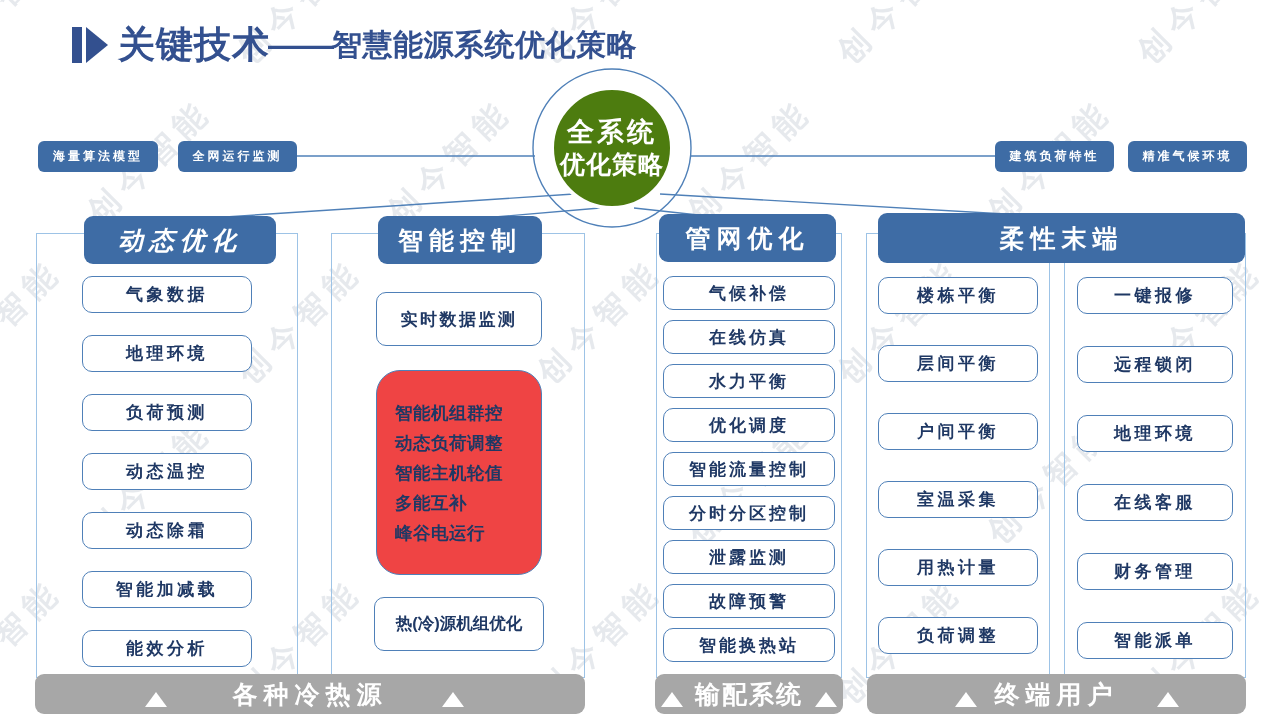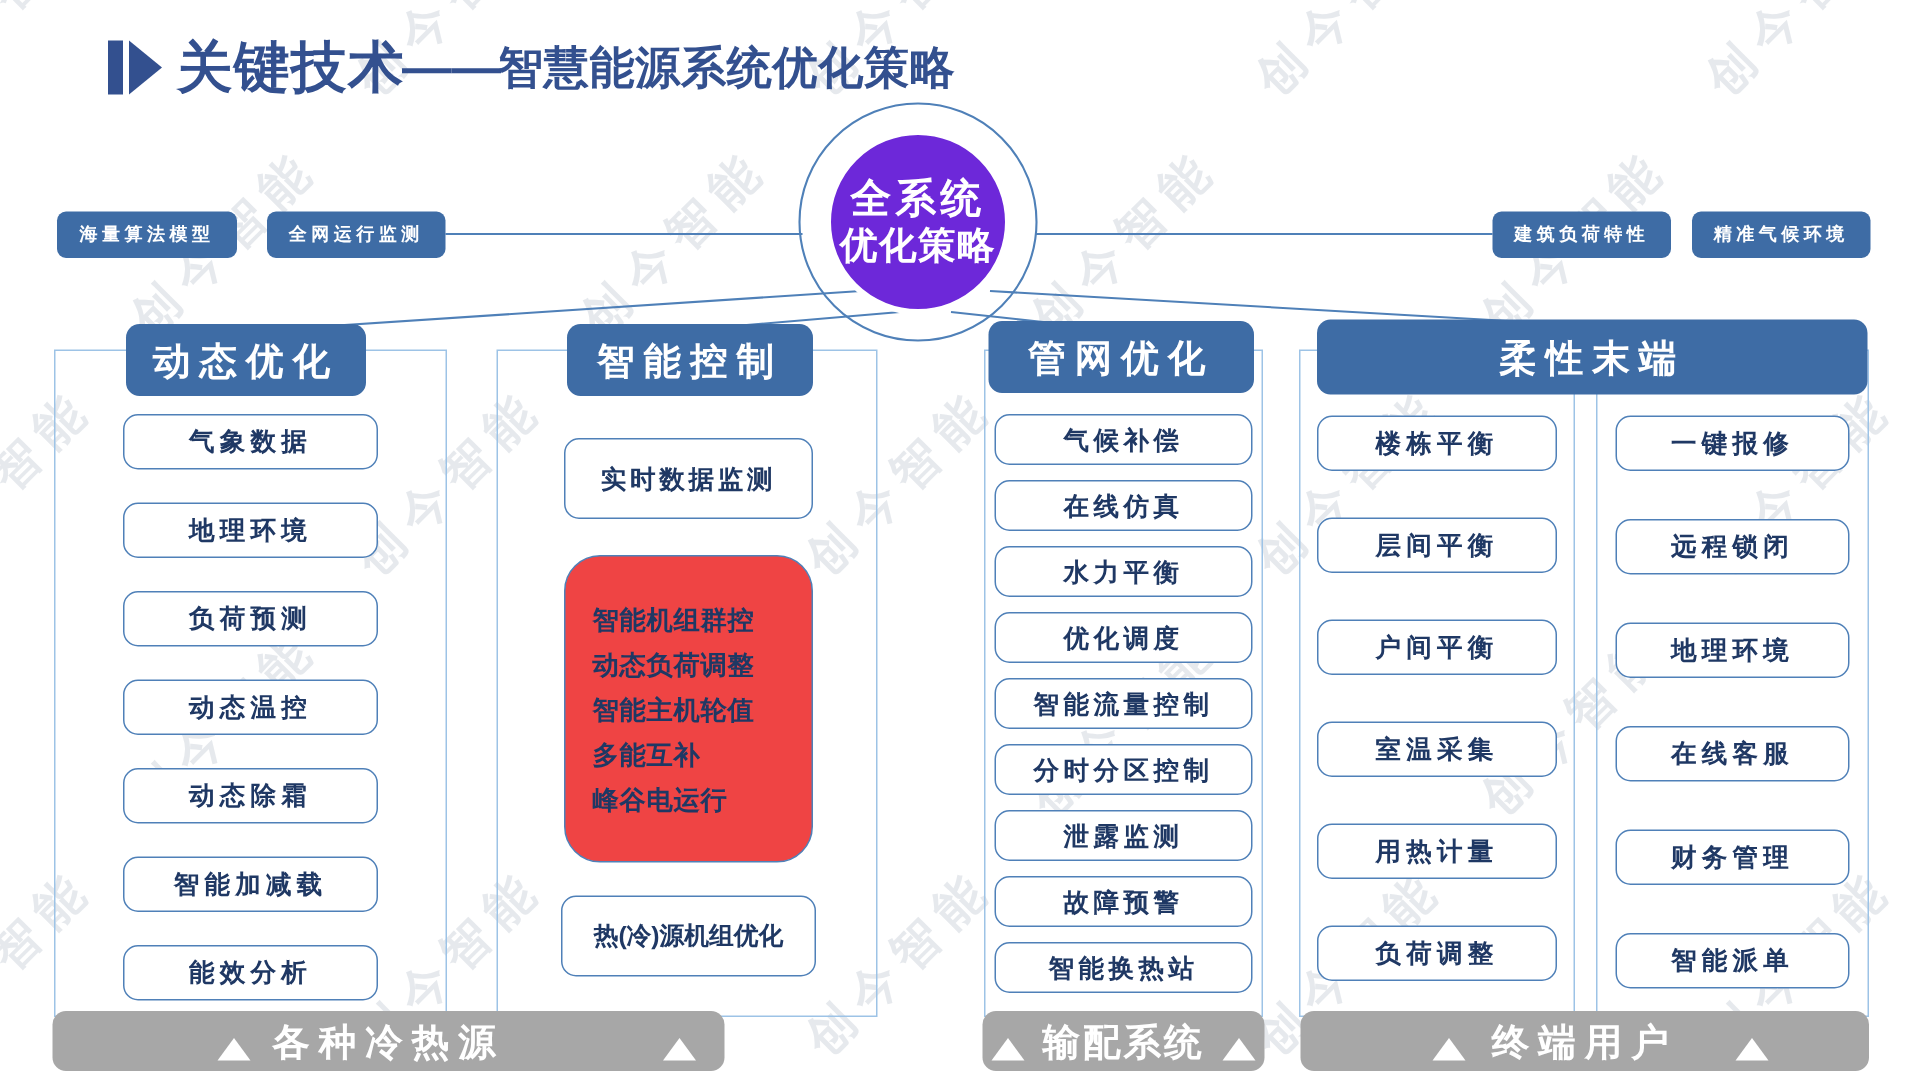--- a/index.html
+++ b/index.html
@@ -22,21 +22,21 @@
   .title-sep{font-size:33px;font-weight:900;color:#33508F;margin:0 -2px;}
   .title-sub{font-size:30px;font-weight:800;color:#33508F;letter-spacing:0.5px;}
 
   
   #connector-svg{position:absolute;inset:0;z-index:1;pointer-events:none;}
   #connector-svg line{stroke:#4F80B8;stroke-width:1.4;}
   #connector-svg circle{stroke:#4F80B8;stroke-width:1.4;fill:none;}
 
   
   #center-circle{position:absolute;left:550px;top:86px;width:124px;height:124px;border-radius:50%;
-     background:#6d28d9;border:4px solid #fff;z-index:3;display:flex;flex-direction:column;
+     background:#4d7c0f;border:4px solid #fff;z-index:3;display:flex;flex-direction:column;
      align-items:center;justify-content:center;box-sizing:border-box;}
   #center-circle .c1{color:#fff;font-size:27px;font-weight:800;letter-spacing:3px;line-height:32px;}
   #center-circle .c2{color:#fff;font-size:25px;font-weight:800;letter-spacing:1px;line-height:32px;}
 
   
   .side-label{position:absolute;top:141px;height:31px;background:#3E6CA5;border-radius:6px;
      color:#fff;font-size:12px;font-weight:bold;letter-spacing:3px;display:flex;align-items:center;
      justify-content:center;z-index:3;box-sizing:border-box;padding:0 4px;}
 
   
@@ -141,21 +141,21 @@
     <div class="side-label" style="left:178px;width:119px;">全网运行监测</div>
     <div class="side-label" style="left:995px;width:119px;">建筑负荷特性</div>
     <div class="side-label" style="left:1128px;width:119px;">精准气候环境</div>
 
     <div class="container-box" style="left:36px;width:262px;"></div>
     <div class="container-box" style="left:331px;width:254px;"></div>
     <div class="container-box" style="left:656px;width:186px;"></div>
     <div class="container-box" style="left:866px;width:184px;"></div>
     <div class="container-box" style="left:1064px;width:182px;"></div>
 
-    <div class="header-box" style="left:84px;top:216px;width:160px;height:48px;">动态优化</div>
+    <div class="header-box" style="left:84px;top:216px;width:192px;height:48px;font-style:italic;">动态优化</div>
     <div class="header-box" style="left:378px;top:216px;width:164px;height:48px;">智能控制</div>
     <div class="header-box" style="left:659px;top:214px;width:177px;height:48px;">管网优化</div>
     <div class="header-box" style="left:878px;top:213px;width:367px;height:50px;">柔性末端</div>
 
     <div id="col1-items" class="col-items">
       <div class="item">气象数据</div>
       <div class="item">地理环境</div>
       <div class="item">负荷预测</div>
       <div class="item">动态温控</div>
       <div class="item">动态除霜</div>
@@ -195,21 +195,21 @@
     </div>
     <div id="col4b-items" class="col-items">
       <div class="item">一键报修</div>
       <div class="item">远程锁闭</div>
       <div class="item">地理环境</div>
       <div class="item">在线客服</div>
       <div class="item">财务管理</div>
       <div class="item">智能派单</div>
     </div>
 
-    <div class="footer-bar" style="left:35px;width:448px;">
+    <div class="footer-bar" style="left:35px;width:550px;">
       <span class="up-arrow" style="left:110px;"><span class="head"></span><span class="shaft"></span></span>
       <span>各种冷热源</span>
       <span class="up-arrow" style="left:407px;"><span class="head"></span><span class="shaft"></span></span>
     </div>
     <div class="footer-bar" style="left:655px;width:188px;letter-spacing:2px;text-align:center;">
       <span class="up-arrow" style="left:6px;"><span class="head"></span><span class="shaft"></span></span>
       <span>输配系统</span>
       <span class="up-arrow" style="left:160px;"><span class="head"></span><span class="shaft"></span></span>
     </div>
     <div class="footer-bar" style="left:867px;width:379px;">

